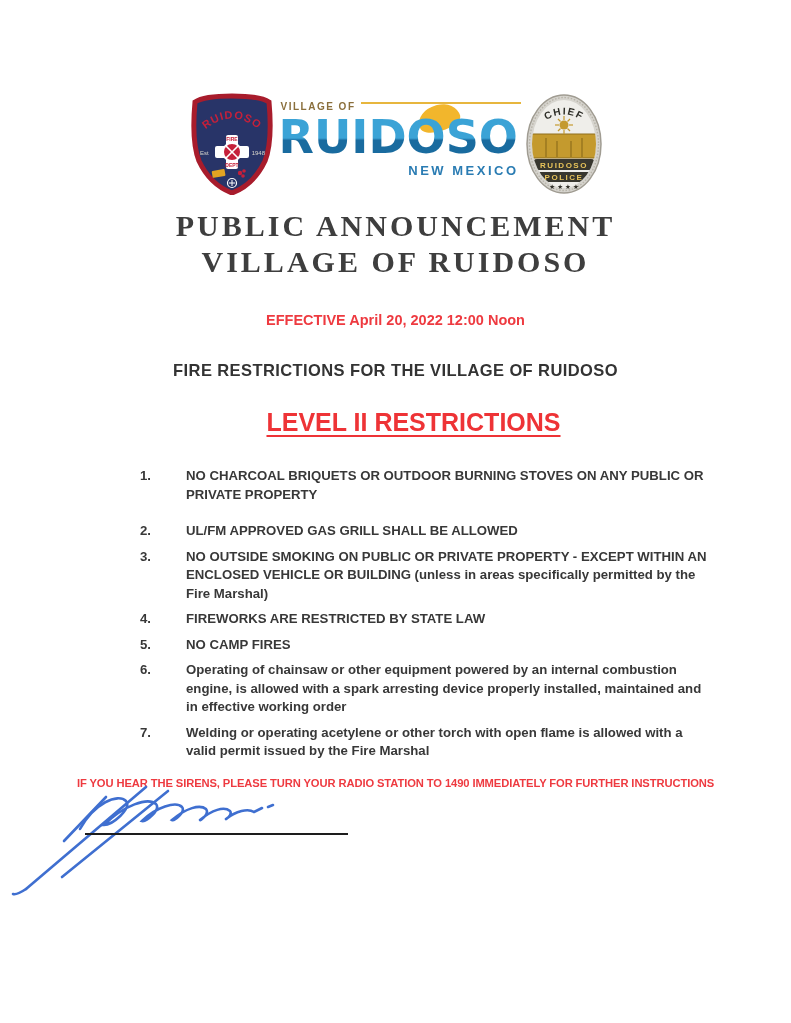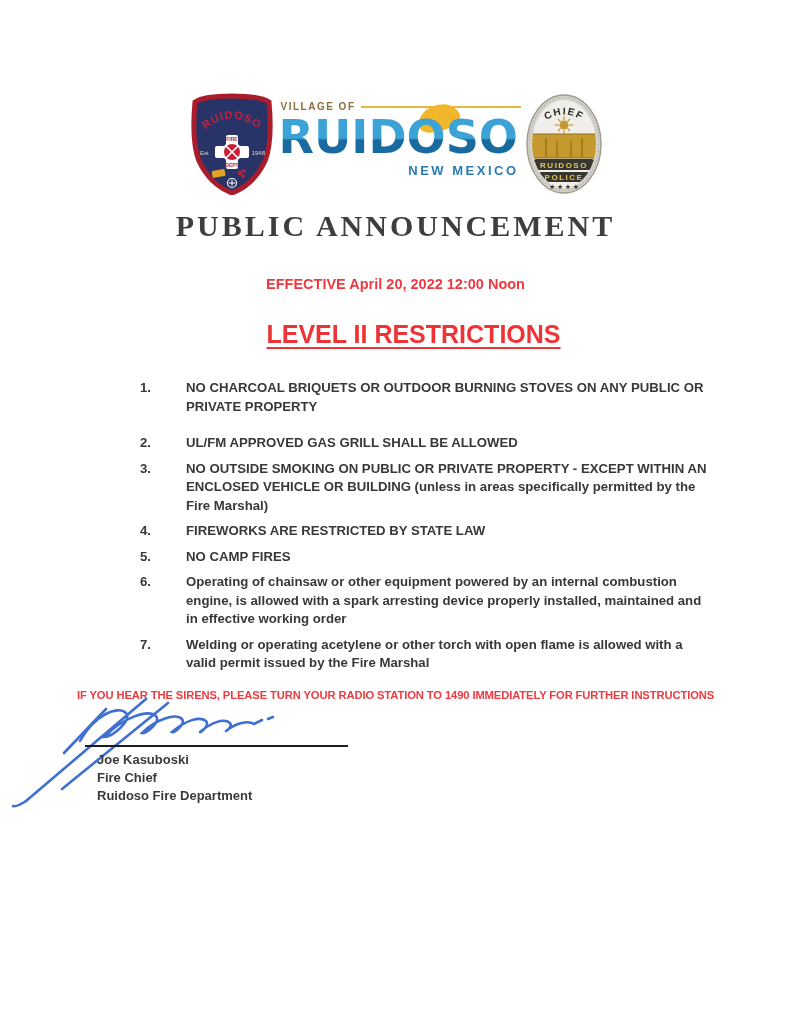--- a/index.html
+++ b/index.html
@@ -12,21 +12,21 @@
     overflow:hidden;
   }
   
   .header{
     margin-top:93px;
     display:flex;justify-content:center;align-items:flex-start;gap:3px;
     height:104px;
   }
   .badge{flex:0 0 auto;}
   .logo{width:242px;padding-top:8px;}
-  .logo-top{display:flex;align-items:center;gap:5px;padding-left:2px;}
+  .logo-top{display:flex;align-items:flex-start;gap:5px;padding-left:2px;}
   .logo-villageof{
     font-size:10px;font-weight:bold;letter-spacing:1.5px;color:#8a6f3c;
   }
   .logo-rule{flex:1;height:2px;background:#e7b63d;margin-top:1px;}
   .logo-word{
     position:relative;line-height:1;margin-top:2px;
     font-weight:900;font-size:46px;letter-spacing:0px;
     font-family:"DejaVu Sans",sans-serif;
     color:#2487bd;
   }
@@ -177,24 +177,26 @@
           <line x1="36.5" y1="35.5" x2="34" y2="38"></line>
       </g>
       <text x="40" y="74.5" font-size="8" font-weight="bold" fill="#e7c35a" text-anchor="middle" letter-spacing="1.5" font-family="Liberation Sans, sans-serif">RUIDOSO</text>
       <text x="40" y="87" font-size="8" font-weight="bold" fill="#e7c35a" text-anchor="middle" letter-spacing="1.5" font-family="Liberation Sans, sans-serif">POLICE</text>
       <text x="40" y="96" font-size="6.5" fill="#33322b" text-anchor="middle" font-family="DejaVu Sans, sans-serif">★ ★ ★ ★</text>
     </svg>
   </div>
 
   <div class="doc-title">
     <div>PUBLIC ANNOUNCEMENT</div>
+    <div>VILLAGE OF RUIDOSO</div>
   </div>
 
   <div class="effective">EFFECTIVE April 20, 2022 12:00 Noon</div>
 
+  <div class="section-heading">FIRE RESTRICTIONS FOR THE VILLAGE OF RUIDOSO</div>
 
   <div class="level-heading">
     <span>LEVEL II RESTRICTIONS</span>
   </div>
 
   <div class="restrictions">
     <div class="r-item gap-after">
       <span>1.</span>
       <span>NO CHARCOAL BRIQUETS OR OUTDOOR BURNING STOVES ON ANY PUBLIC OR PRIVATE PROPERTY</span>
     </div>
@@ -234,20 +236,15 @@
       <g fill="none" stroke="#3f6fd0" stroke-width="2.6" stroke-linecap="round">
         <path d="M70 44 C 84 18 108 8 116 16 C 122 24 102 40 94 40 C 114 20 138 12 146 19 C 151 25 136 37 132 36 C 146 22 166 16 172 22 C 176 27 164 36 162 35 C 176 23 190 19 196 24 C 200 29 190 36 190 35 C 202 25 214 21 220 26 C 223 30 215 35 216 34 C 226 26 238 23 244 27 L 252 23"></path>
         <path d="M258 22 l5 -2"></path>
         <path d="M136 2 L 16 104"></path>
         <path d="M158 6 L 52 92"></path>
         <path d="M96 12 L 54 56"></path>
         <path d="M16 104 C 10 108 6 110 3 109"></path>
       </g>
     </svg>
     <div class="sig-line"></div>
-    <div class="sig-text">
-      <div>Joe Kasuboski</div>
-      <div>Fire Chief</div>
-      <div>Ruidoso Fire Department</div>
-    </div>
   </div>
 
 </div>
 
 </body></html>

